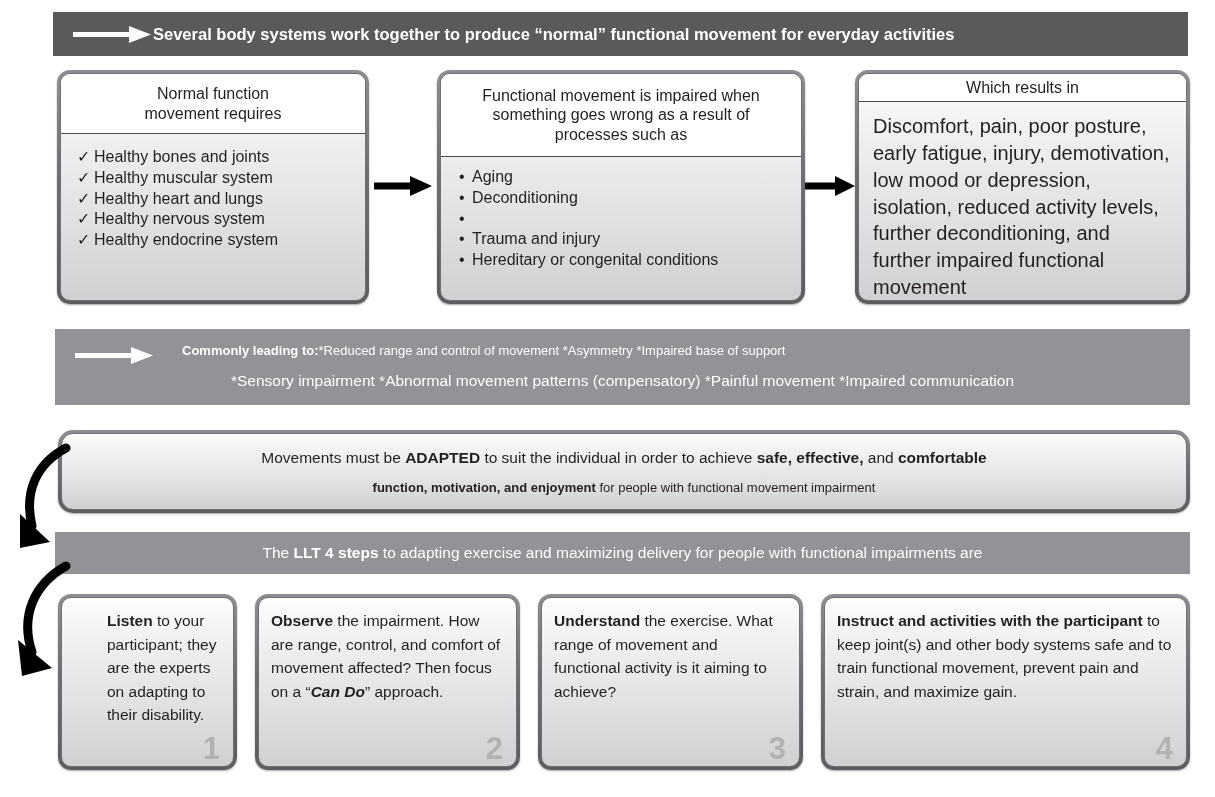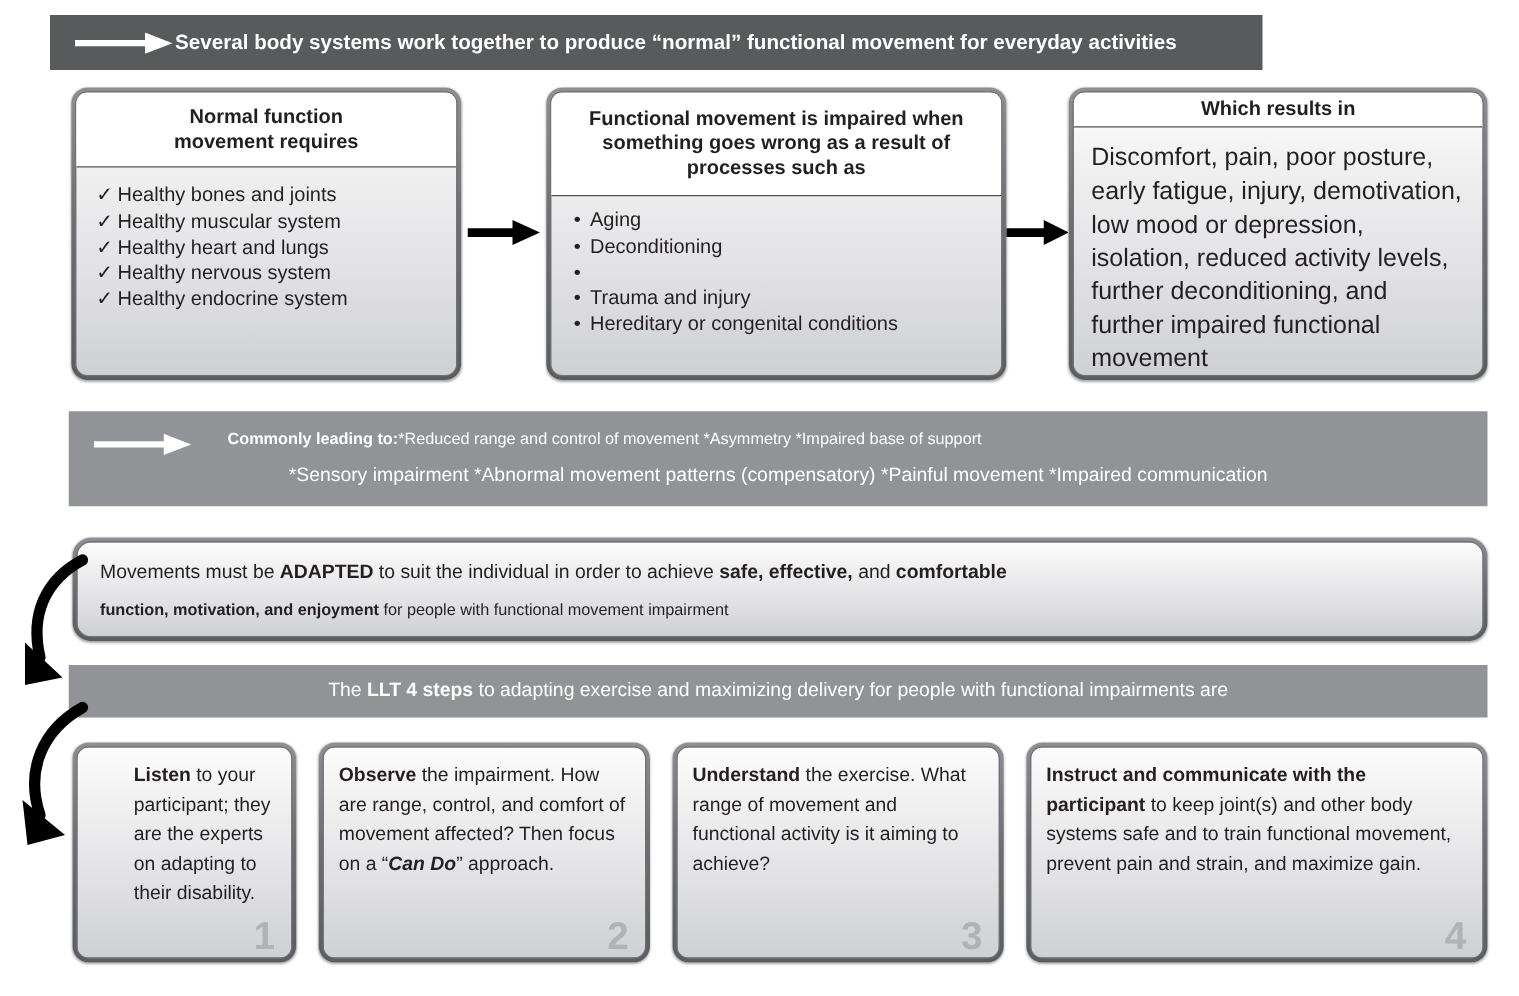--- a/index.html
+++ b/index.html
@@ -62,21 +62,21 @@
     border: 1px solid #6e7073;
     background: linear-gradient(180deg, #fdfdfd 0%, #f2f2f3 22%, #e2e2e4 62%, #cfd0d2 100%);
     overflow: hidden;
     display: flex;
     flex-direction: column;
   }
 
   
   .box-head {
     background: #ffffff;
-    font-weight: bold;
+    font-weight: normal;
     text-align: center;
     box-sizing: border-box;
     border-bottom: 1.5px solid #4d4f52;
     display: flex;
     align-items: center;
     justify-content: center;
     padding: 4px 8px;
     line-height: 1.2;
   }
   .box-body {
@@ -134,21 +134,21 @@
     pointer-events: none;
   }
 
   .hz-arrow { position: absolute; }
 </style>
 </head>
 <body>
 
 <div class="stage">
 
-  <div class="banner banner-dark" style="left:40px; top:12px; width:970px; height:44px; padding-left:100px; padding-right:14px;">
+  <div class="banner banner-dark" style="left:53px; top:12px; width:1135px; height:44px; padding-left:100px; padding-right:14px;">
     <svg class="arrow-white" style="left:20px; top:14px;" width="78" height="17" viewBox="0 0 78 17">
       <path d="M0 6 H56 V0 L78 8.5 L56 17 V11 H0 Z" fill="#ffffff"></path>
     </svg>
     <span class="banner-line" style="font-size:16.5px; font-weight:bold;">Several body systems work together to produce “normal” functional movement for everyday activities</span>
   </div>
 
   <div class="box" style="left:57px; top:70px; width:312px; height:234px;">
     <div class="box-inner">
       <div class="box-head" style="height:60px; font-size:16px; white-space:pre-line;">Normal function
 movement requires</div>
@@ -227,21 +227,21 @@
     <svg class="arrow-white" style="left:20px; top:18px;" width="78" height="17" viewBox="0 0 78 17">
       <path d="M0 6 H56 V0 L78 8.5 L56 17 V11 H0 Z" fill="#ffffff"></path>
     </svg>
     <div class="banner-line" style="font-size:13px; padding-left:113px; margin-bottom:13px;">
       <b>Commonly leading to:</b><span>*Reduced range and control of movement  *Asymmetry  *Impaired base of support</span>
     </div>
     <div class="banner-line" style="font-size:15.5px; text-align:center;">*Sensory impairment  *Abnormal movement patterns (compensatory)  *Painful movement  *Impaired communication</div>
   </div>
 
   <div class="box" style="left:58px; top:430px; width:1132px; height:83px; border-radius:15px;">
-    <div class="box-inner" style="border-radius:12px; justify-content:center; align-items:flex-start; padding:0 18px;">
+    <div class="box-inner" style="border-radius:12px; justify-content:center; align-items:center; padding:0 18px;">
       <div style="font-size:15.5px; text-align:center; margin-bottom:13px;">
         <span>Movements must be </span><b>ADAPTED</b><span> to suit the individual in order to achieve </span><b>safe, effective,</b><span> and </span><b>comfortable</b>
       </div>
       <div style="font-size:13px; text-align:center;">
         <b>function, motivation, and enjoyment</b><span> for people with functional movement impairment</span>
       </div>
     </div>
   </div>
 
   <div class="banner banner-mid" style="left:55px; top:532px; width:1135px; height:42px; align-items:center;text-align:center;">
@@ -283,19 +283,19 @@
       <div class="step-inner" style="font-size:15.5px;">
         <b>Understand</b><span> the exercise. What range of movement and functional activity is it aiming to achieve?</span>
         <span class="step-num">3</span>
       </div>
     </div>
   </div>
 
   <div class="box" style="left:821px; top:594px; width:369px; height:176px;">
     <div class="box-inner">
       <div class="step-inner" style="font-size:15.5px;">
-        <b>Instruct and communicate with the participant</b><span> to keep joint(s) and other body systems safe and to train functional movement, prevent pain and strain, and maximize gain.</span>
+        <b>Instruct and activities with the participant</b><span> to keep joint(s) and other body systems safe and to train functional movement, prevent pain and strain, and maximize gain.</span>
         <span class="step-num">4</span>
       </div>
     </div>
   </div>
 
 </div>
 
 </body></html>

